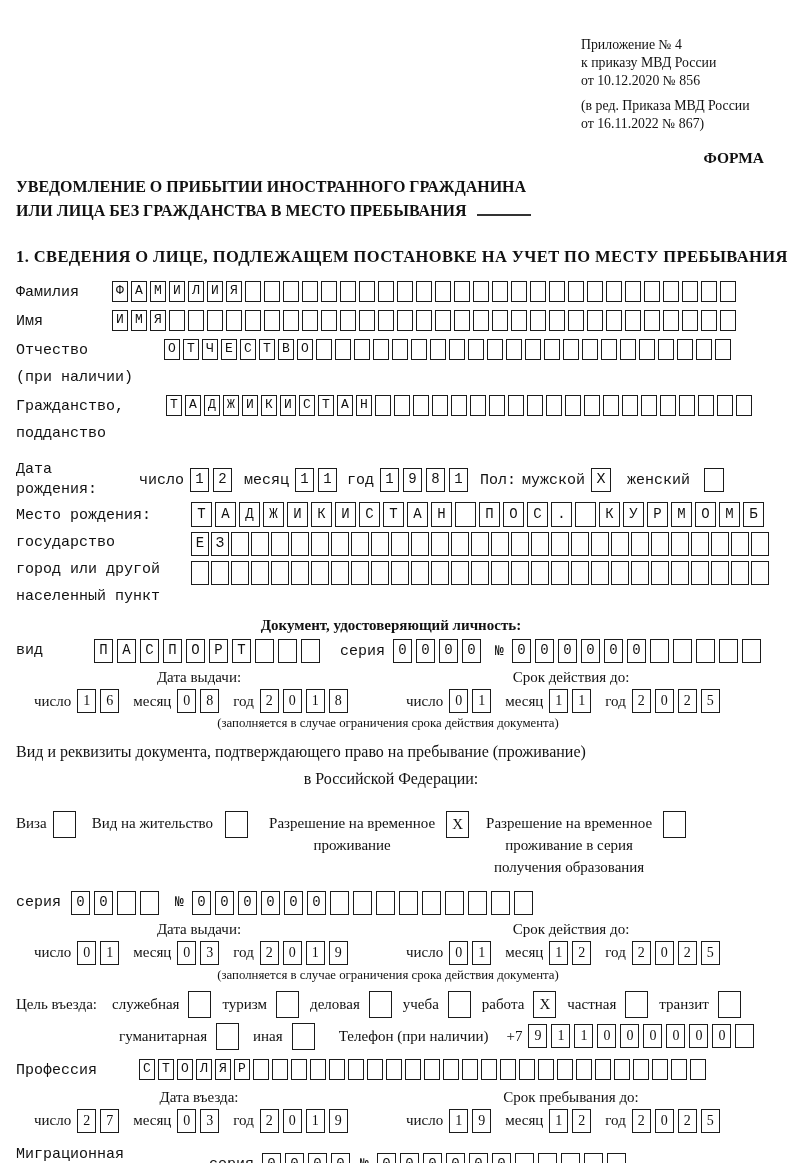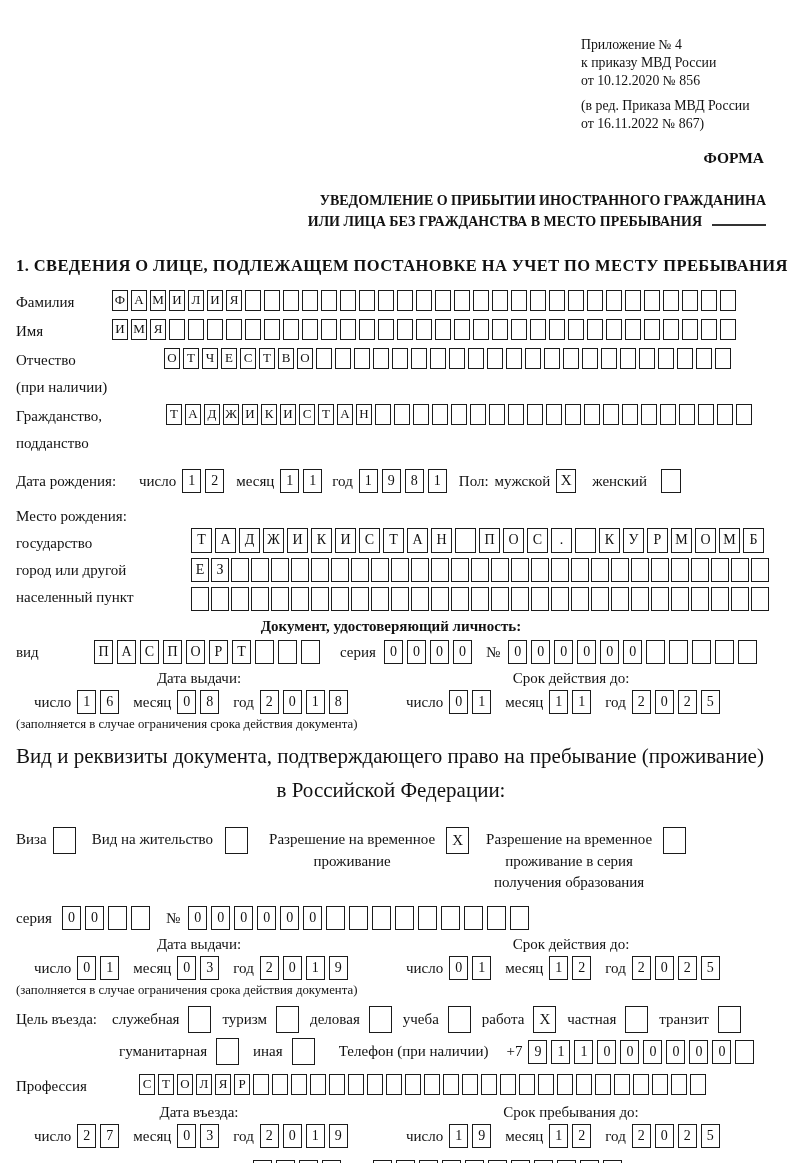--- a/index.html
+++ b/index.html
@@ -5,27 +5,27 @@
   html,body{margin:0;padding:0;background:#fff;}
   body{width:800px;font-family:"Liberation Serif","DejaVu Serif",serif;color:#111;font-size:15px;}
   .page{box-sizing:border-box;width:800px;height:1163px;padding:36px 34px 18px 16px;overflow:hidden;position:relative;background:#fff;}
 
   
   .hdr-note{margin-left:auto;width:185px;font-size:13.8px;line-height:1.32;}
   .hdr-note .amend{margin-top:6px;}
   .form-label{text-align:right;font-weight:bold;font-size:15.5px;margin-top:16px;padding-right:2px;}
 
   
-  .title{text-align:right;font-weight:bold;font-size:14px;line-height:1.5;margin-top:23px;}
+  .title{text-align:left;font-weight:bold;font-size:16px;line-height:1.5;margin-top:8px;}
   .title-underline{display:inline-block;width:54px;border-bottom:2px solid #333;margin-left:10px;vertical-align:baseline;}
 
   .sec-heading{font-weight:bold;font-size:16.5px;letter-spacing:.4px;margin-top:24px;white-space:nowrap;}
 
   
-  .frow{display:flex;align-items:flex-start;margin-top:7px;}
+  .frow{display:flex;align-items:flex-start;margin-top:7px;font-family:Liberation Mono, monospace;}
   .flabel{font-size:15px;line-height:20px;padding-top:2px;flex:0 0 auto;}
   .w96{flex:0 0 96px;} .w148{flex:0 0 148px;} .w150{flex:0 0 150px;}
   .w175{flex:0 0 175px;} .w123{flex:0 0 123px;} .w115{flex:0 0 115px;} .w160{flex:0 0 163px;}
 
   
   .cells{display:inline-flex;flex:0 0 auto;}
   .cell{box-sizing:border-box;flex:0 0 auto;width:16px;height:21px;border:1.5px solid #1b1b1b;margin-right:3px;
         text-align:center;font-size:13px;line-height:18px;background:#fff;}
   .cells.md .cell{width:19px;height:24px;margin-right:4px;font-size:14px;line-height:21px;}
   .cells.lg .cell{width:21px;height:25px;margin-right:3px;font-size:14px;line-height:22px;}
@@ -37,23 +37,23 @@
 
   
   .dgwrap{display:flex;margin-top:6px;}
   .dg{flex:0 0 auto;}
   .dg-head{text-align:center;font-size:15px;}
   .dg-row{display:flex;align-items:center;margin-top:3px;}
   .dg-row .lbl{margin-right:6px;font-size:15px;}
   .dg-row .lbl2{margin-left:10px;margin-right:6px;font-size:15px;}
   .dg-left{margin-left:18px;width:330px;}
   .dg-right{margin-left:42px;width:330px;}
-  .note{text-align:left;font-size:12.8px;margin-top:3px;padding-right:6px;}
-
-  .intro{font-size:21px;margin-top:9px;line-height:1.45;font-family:Liberation Serif, serif;}
+  .note{text-align:center;font-size:12.8px;margin-top:3px;padding-right:6px;}
+
+  .intro{font-size:16px;margin-top:9px;line-height:1.45;font-family:Liberation Serif, serif;}
 
   .res-opts{display:flex;align-items:flex-start;margin-top:21px;}
   .res-opts .olabel{padding-top:4px;}
   .opt-wide{width:172px;text-align:center;font-size:15px;line-height:1.45;padding-top:2px;}
   .ml6{margin-left:6px;} .ml8{margin-left:8px;} .ml10{margin-left:10px;} .ml12{margin-left:12px;}
   .ml14{margin-left:14px;} .ml16{margin-left:16px;} .ml18{margin-left:18px;} .ml24{margin-left:24px;} .ml30{margin-left:30px;}
 
   .visit-row{display:flex;align-items:center;margin-top:8px;}
   .visit-row .vlabel{margin-right:4px;}
   .visit-row .checkbox{margin-left:5px;}
@@ -258,21 +258,21 @@
         <span class="cell">8</span>
         <span class="cell">1</span>
       </span>
     <span class="ml8">Пол:</span>
     <span class="ml6">мужской</span>
     <span class="checkbox sm ml6">X</span>
     <span class="ml16">женский</span>
     <span class="checkbox sm ml14"></span>
   </div>
 
-  <div class="frow" style="margin-top:10px;align-items:flex-end;">
+  <div class="frow" style="margin-top:2px;">
     <div class="flabel w175" style="line-height:27px;padding-top:0;">
       <div>Место рождения:</div>
       <div>государство</div>
       <div>город или другой</div>
       <div>населенный пункт</div>
     </div>
     <div>
       <div class="cells lg" style="display:flex;">
           <span class="cell">Т</span>
           <span class="cell">А</span>

